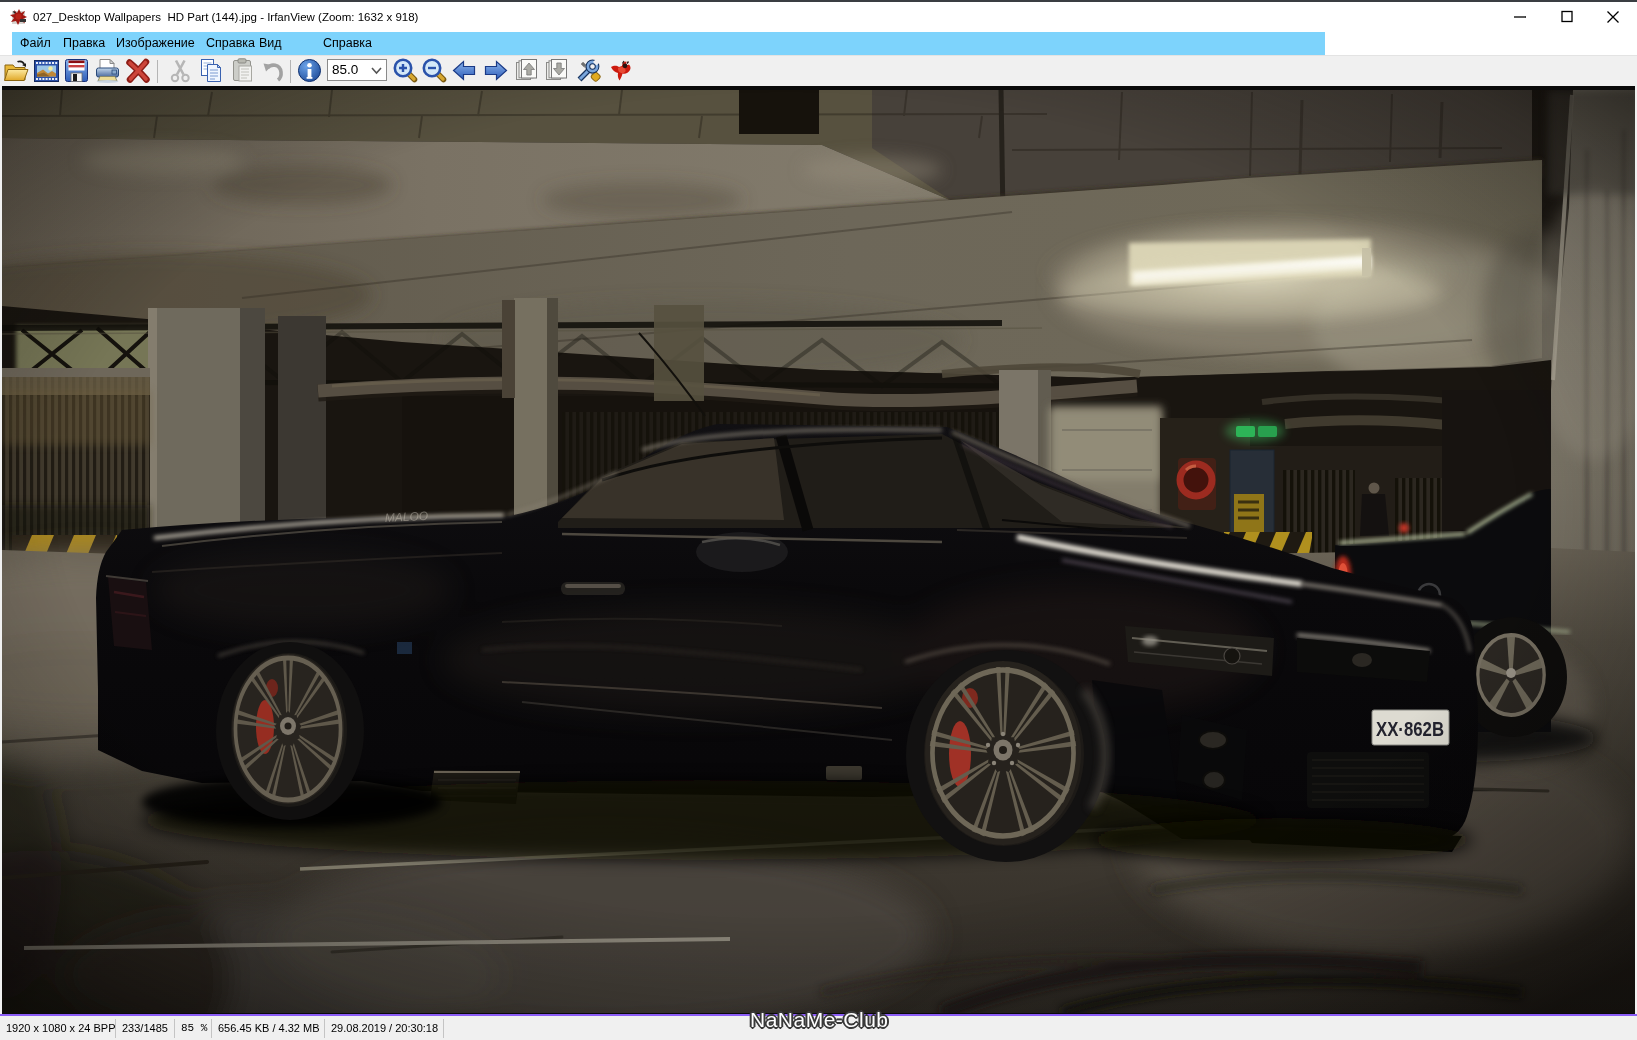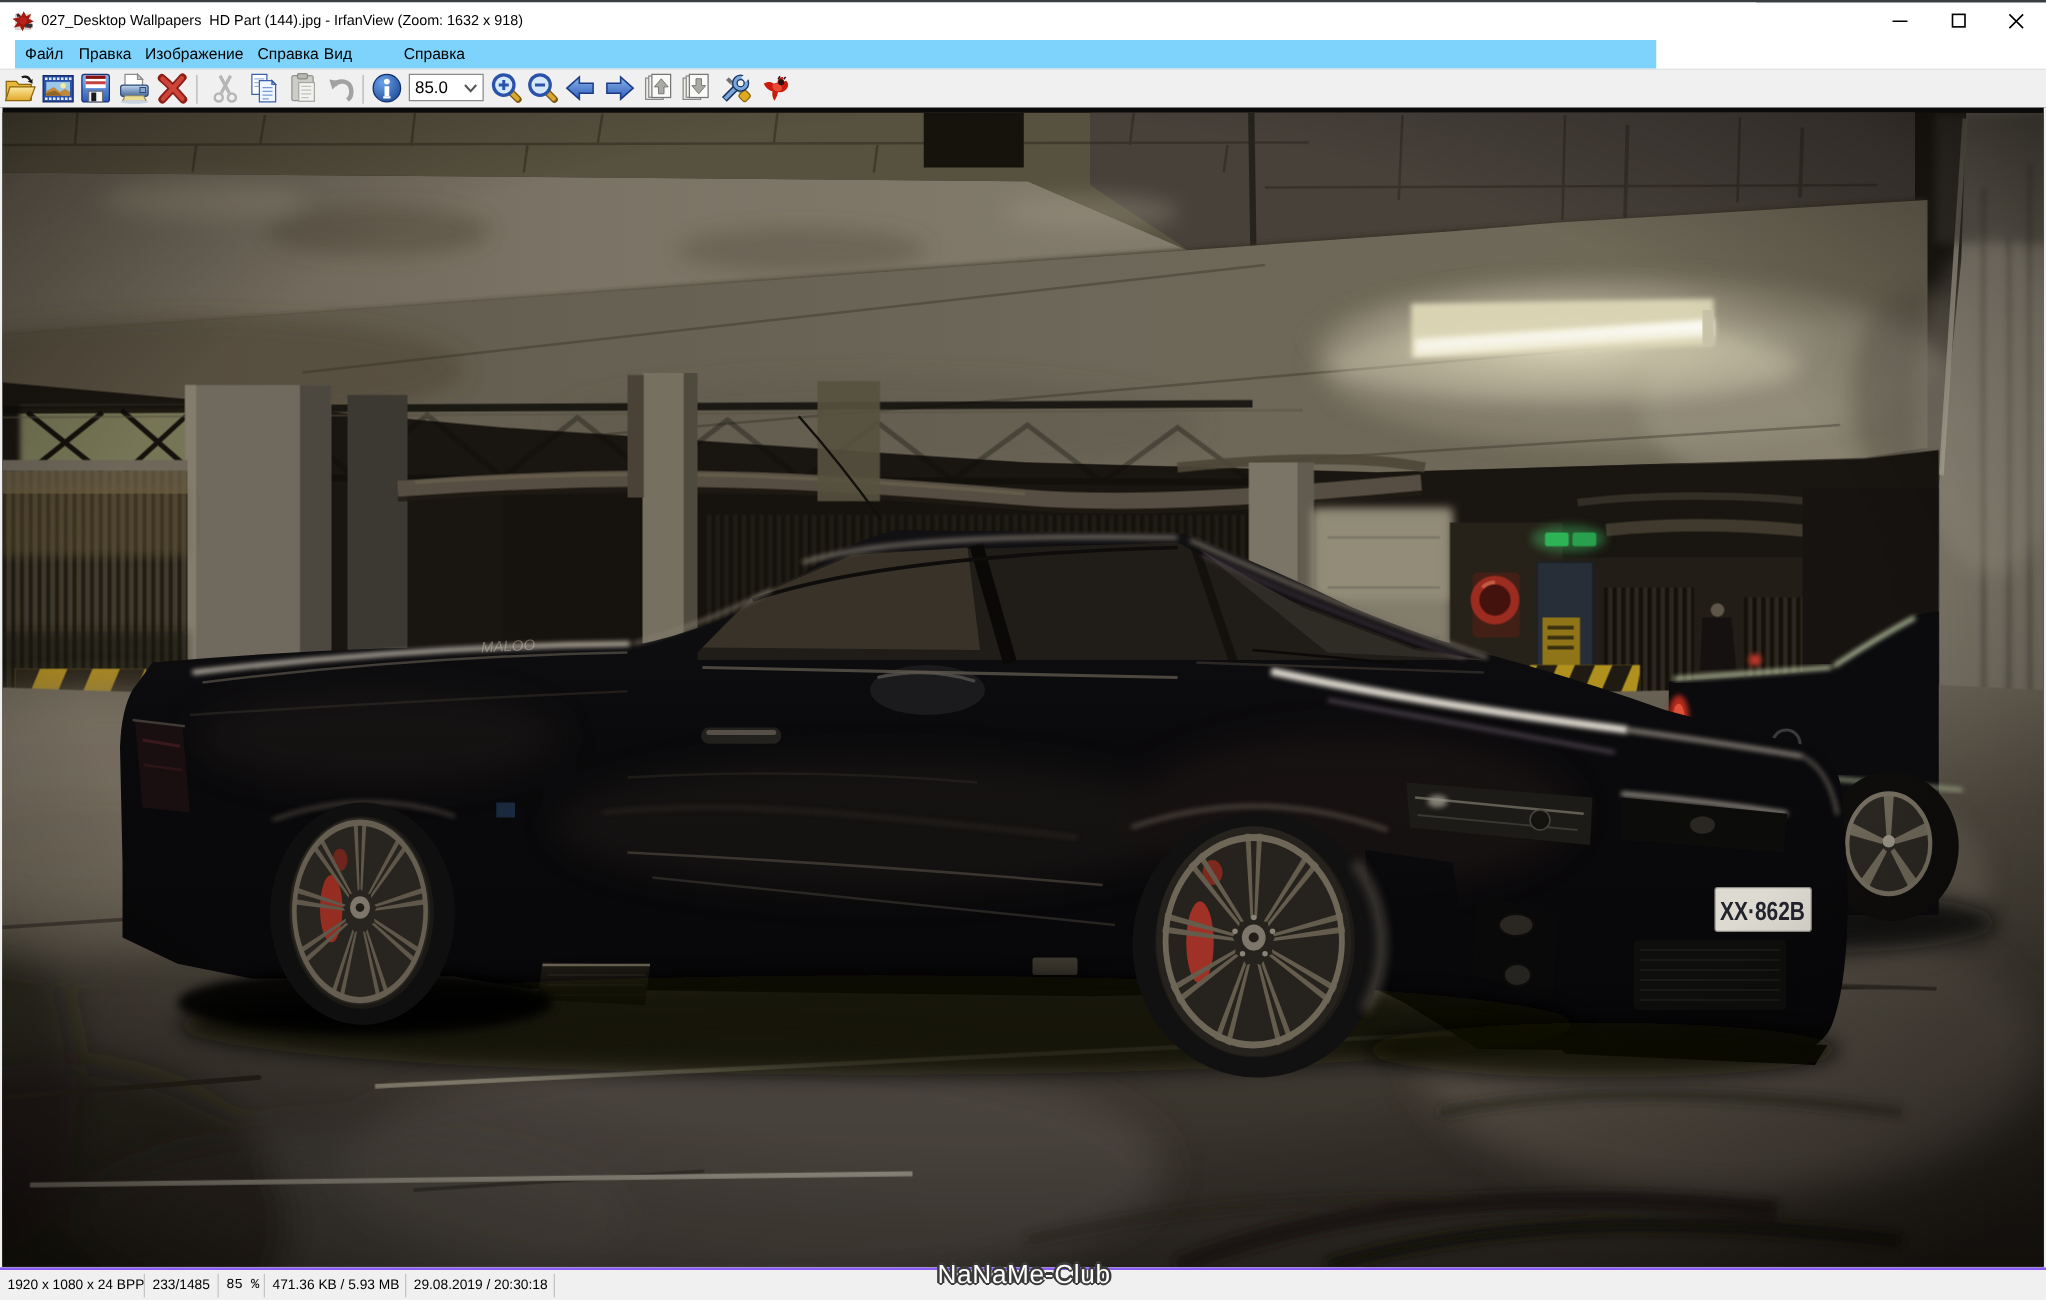--- a/index.html
+++ b/index.html
@@ -662,18 +662,18 @@
 <rect width="1633" height="923" fill="url(#vigng)"></rect>
 </svg>
 </div>
 <div id="statusbar" class="abs">
   <span class="sf" style="left:6px;">1920 x 1080 x 24 BPP</span>
   <div class="ssep" style="left:115px;"></div>
   <span class="sf" style="left:122px;">233/1485</span>
   <div class="ssep" style="left:174px;"></div>
   <span class="sf" style="left:181px;font-family:Liberation Mono, monospace;">85 %</span>
   <div class="ssep" style="left:211px;"></div>
-  <span class="sf" style="left:218px;">471.36 KB / 5.93 MB</span>
+  <span class="sf" style="left:218px;">656.45 KB / 4.32 MB</span>
   <div class="ssep" style="left:324px;"></div>
   <span class="sf" style="left:331px;">29.08.2019 / 20:30:18</span>
   <div class="ssep" style="left:443px;"></div>
 </div>
 <div id="watermark" class="abs">NaNaMe-Club</div>
 
 </body></html>

